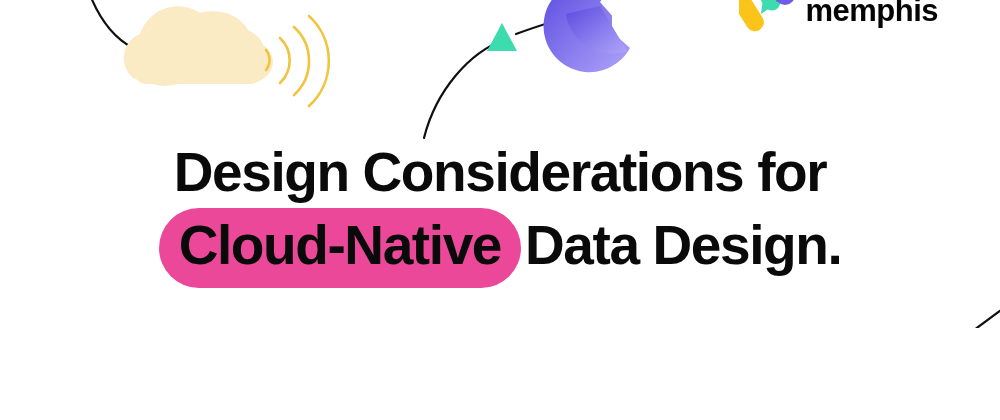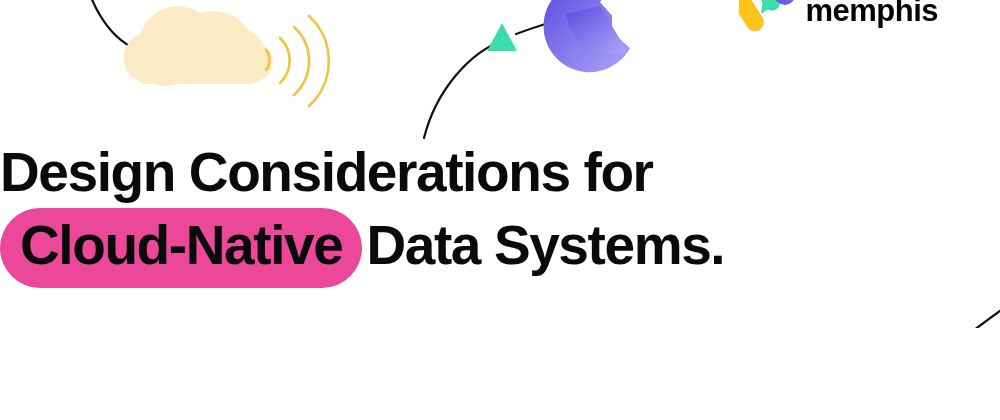--- a/index.html
+++ b/index.html
@@ -52,20 +52,21 @@
     line-height: 1;
     white-space: nowrap;
   }
 
   
   #headline {
     position: absolute;
     left: 0;
     top: 138px;
     width: 1000px;
+    text-align: center;
   }
   .headline-line {
     font-family: "Liberation Sans", sans-serif;
     font-size: 55px;
     font-weight: 600;
     color: #0a0a0a;
     letter-spacing: -1.4px;
     line-height: 1.27;
     white-space: nowrap;
   }
@@ -185,17 +186,17 @@
       <rect x="20" y="-10" width="17" height="34" rx="8.5" transform="rotate(-32 28 7)" fill="#3DDCAE"></rect>
       <circle cx="46" cy="7" r="10" fill="#6C5CE7"></circle>
       <path d="M 38 14 A 10 10 0 0 1 54 2 Z" fill="#6C5CE7"></path>
     </svg>
     <span class="logo-word">memphis</span>
   </div>
 
   <div id="headline">
     <div class="headline-line">Design Considerations for</div>
     <div class="headline-line">
-      <span class="highlight">Cloud-Native</span><span>Data Systems.</span>
+      <span class="highlight">Cloud-Native</span><span>Data Design.</span>
     </div>
   </div>
 
 </div>
 
 </body></html>

